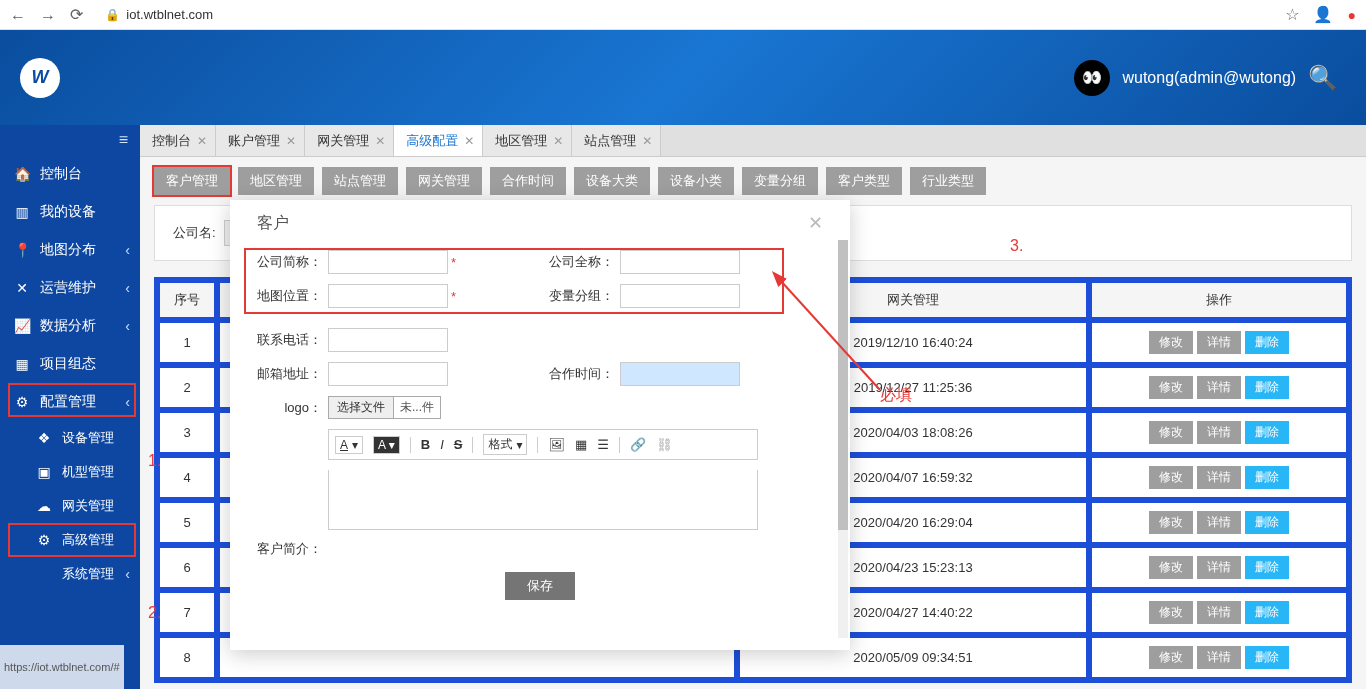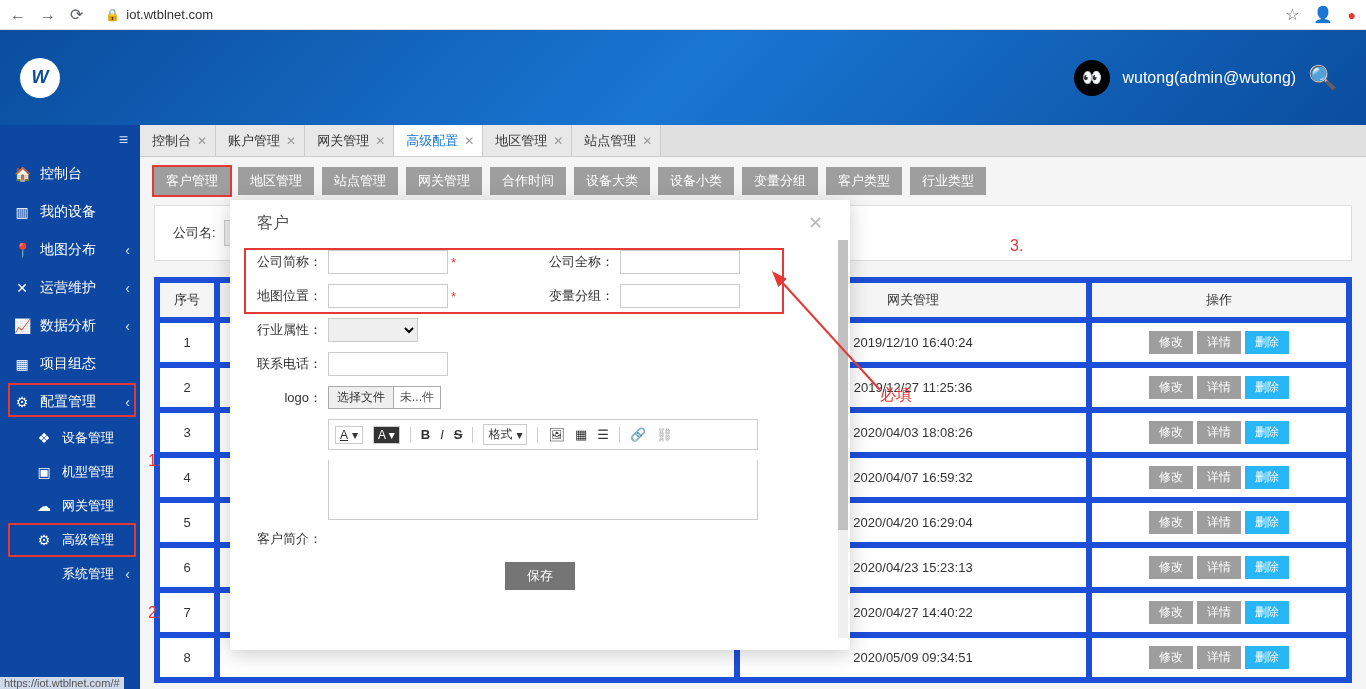--- a/index.html
+++ b/index.html
@@ -70,21 +70,21 @@
 .modal .editor-toolbar .sep { width:1px; height:16px; background:#ccc; }
 .modal .editor-toolbar .combo { border:1px solid #ccc; padding:1px 4px; font-size:12px; display:inline-flex; align-items:center; gap:4px; }
 .modal .editor-body { border:1px solid #ccc; border-top:none; height:60px; }
 .modal .save-btn { display:block; margin:14px auto 27px; background:#757575; color:#fff; border:none; padding:5px 22px; font-size:13px; cursor:pointer; }
 .modal .req-box { position:absolute; left:14px; top:2px; width:540px; height:66px; border:2px solid #e53935; pointer-events:none; }
 .modal .scroll-ind { position:absolute; right:2px; top:40px; width:10px; height:398px; background:#f0f0f0; }
 .modal .scroll-thumb { position:absolute; right:2px; top:40px; width:10px; height:290px; background:#c0c0c0; }
 
 .arrow-svg { position:absolute; left:770px; top:260px; z-index:11; pointer-events:none; }
 .anno-text { position:absolute; color:#e53935; font-size:16px; z-index:12; pointer-events:none; }
-.statusbar { position:absolute; left:0; bottom:0; font-size:11px; color:#555; padding:0 4px; background:rgba(255,255,255,.8); }
+.statusbar { position:absolute; left:0; bottom:0; font-size:11px; color:#555; padding:16px 4px; background:rgba(255,255,255,.8); }
 </style>
 </head>
 <body>
 
 <div class="browser-bar">
   <span class="nav-icon">←</span>
   <span class="nav-icon">→</span>
   <span class="nav-icon">⟳</span>
   <div class="addr">
     <span class="lock">🔒</span>
@@ -304,29 +304,35 @@
           <span class="lbl">地图位置：</span>
           <input class="inp" style="">
           <span class="req">*</span>
         </div>
       <div class="cell">
           <span class="lbl">变量分组：</span>
           <input class="inp" style="">
         </div>
     </div>
     <div class="row">
-      <div class="cell">
-          <span class="lbl">行业属性：</span>
-          <select class="inp"></select>
-        </div>
     </div>
     <div class="row">
       <div class="cell">
           <span class="lbl">联系电话：</span>
           <input class="inp" style="">
+        </div>
+    </div>
+    <div class="row">
+      <div class="cell">
+          <span class="lbl">邮箱地址：</span>
+          <input class="inp" style="">
+        </div>
+      <div class="cell">
+          <span class="lbl">合作时间：</span>
+          <input class="inp date" style="">
         </div>
     </div>
     <div class="row">
       <div class="cell">
           <span class="lbl">logo：</span>
         <span class="file-wrap">
           <span class="file-btn">选择文件</span>
           <span class="file-txt">未...件</span>
         </span>
       </div>

